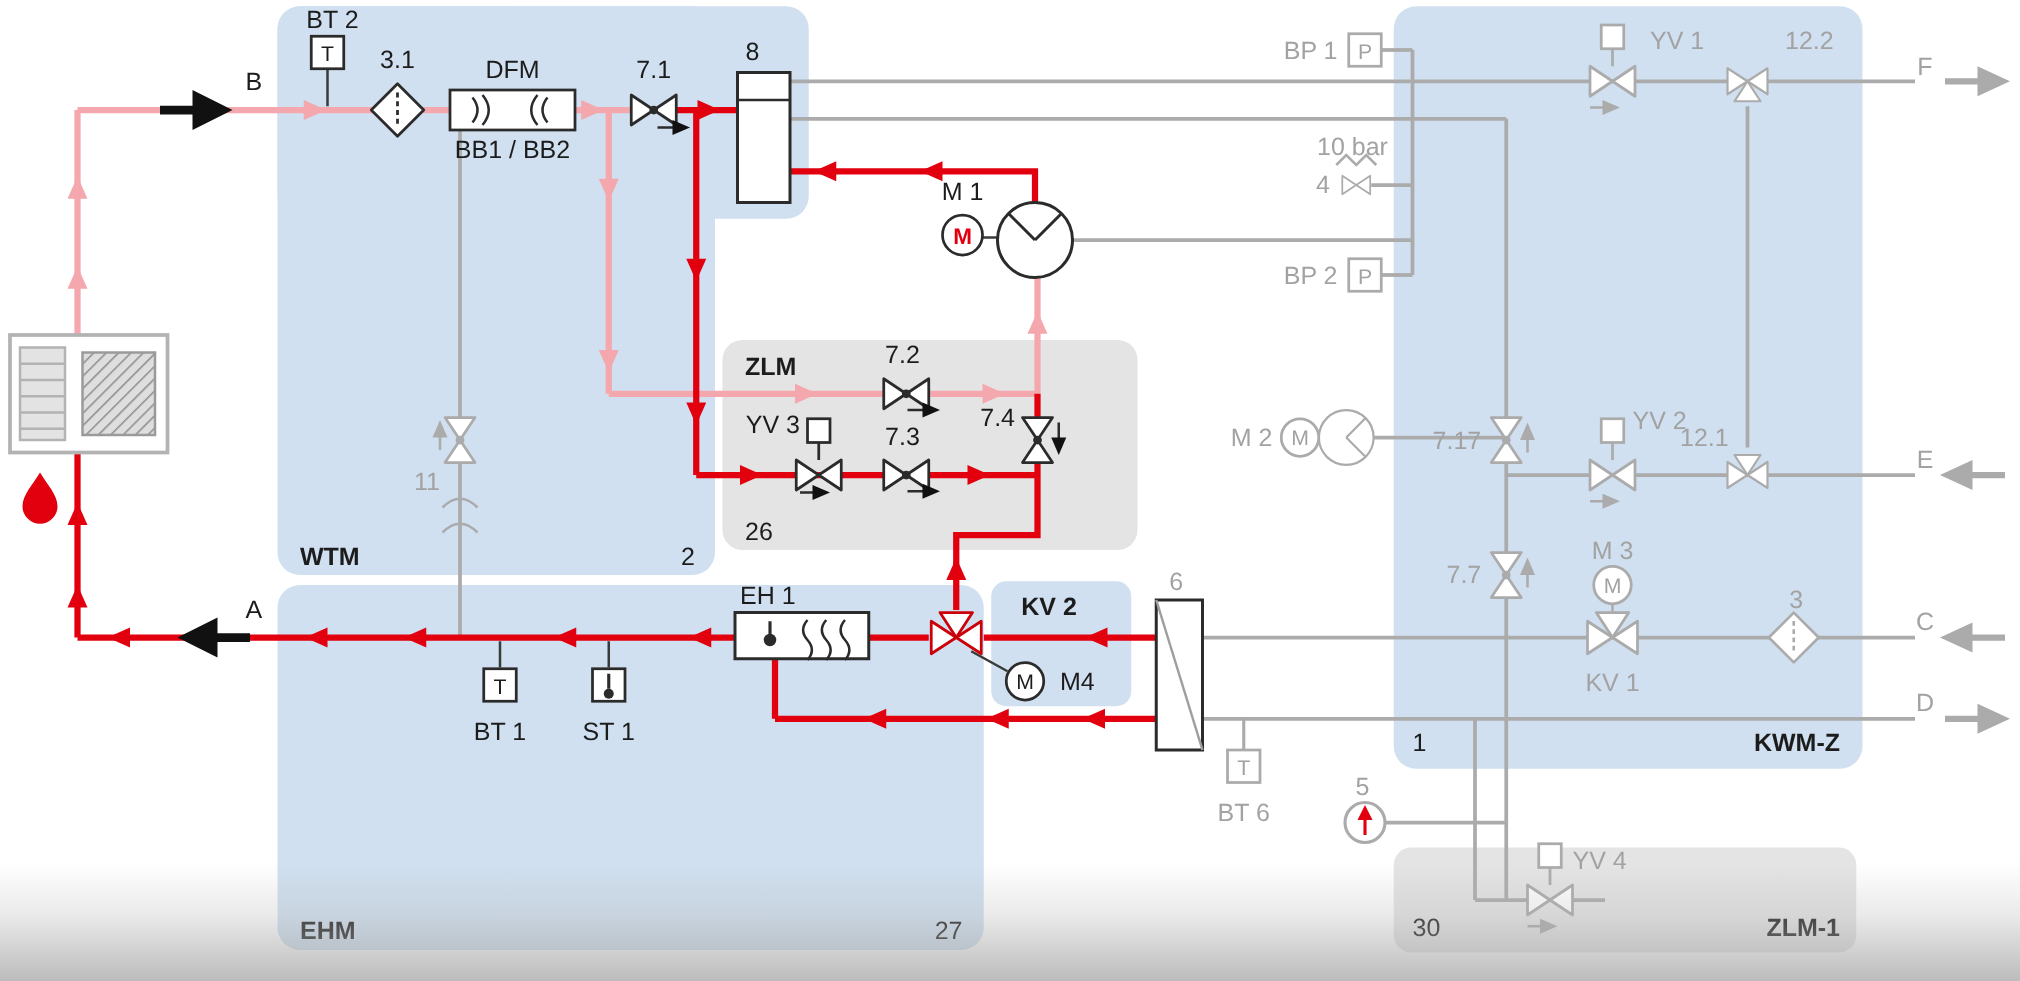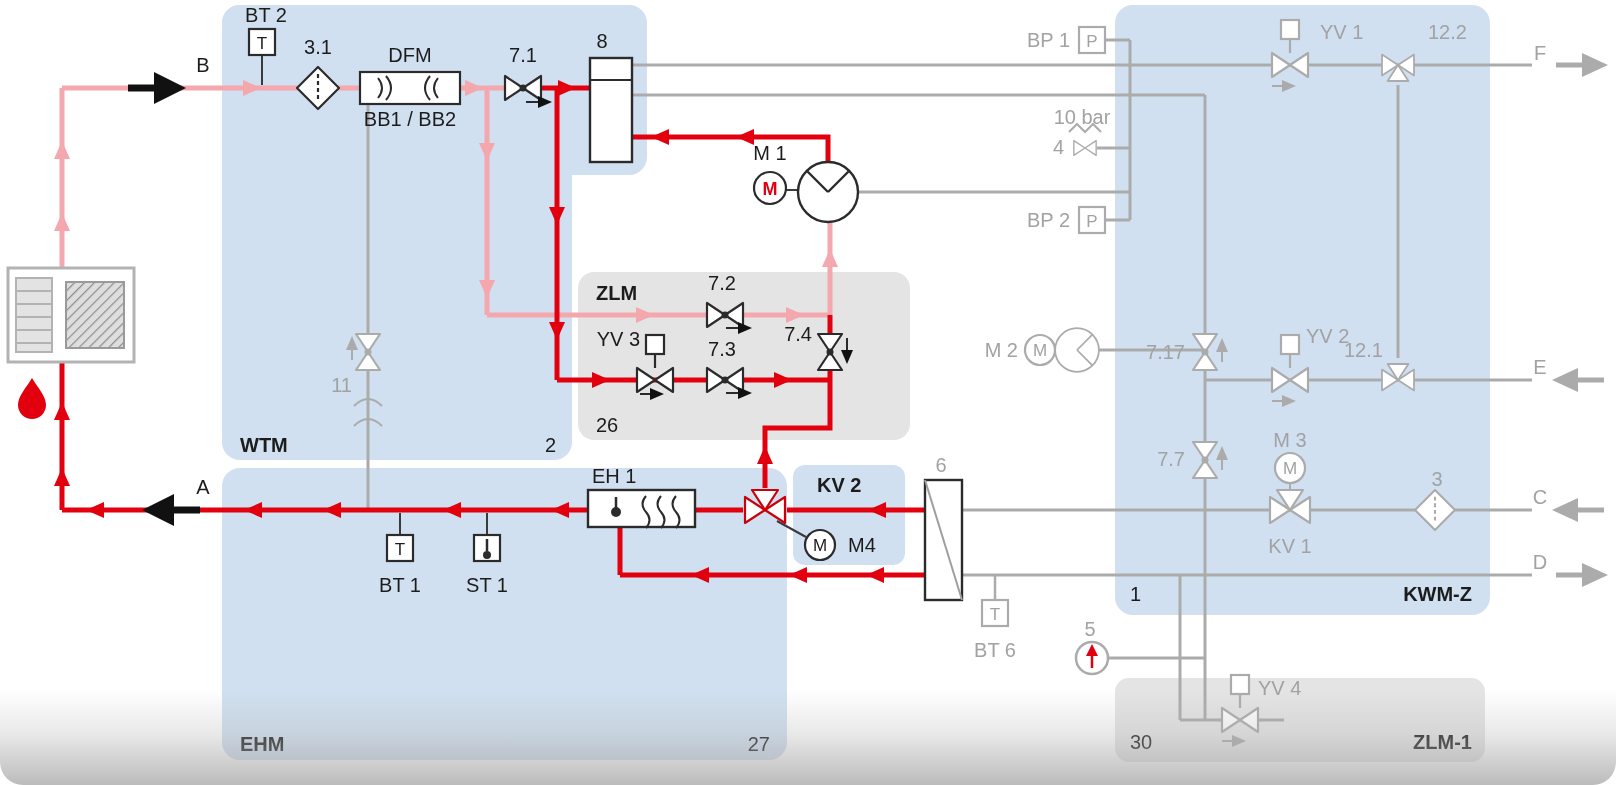--- a/index.html
+++ b/index.html
@@ -1,17 +1,17 @@
 <!DOCTYPE html>
 <html><head>
 <meta charset="utf-8">
 <style>
   html,body{margin:0;padding:0;background:#ffffff;}
   .stage{position:relative;width:1616px;height:785px;background:#ffffff;overflow:hidden;
-         font-family:"Liberation Sans",sans-serif;border-radius:23px;}
+         font-family:"Liberation Sans",sans-serif;}
   .stage svg{position:absolute;left:0;top:0;}
   .fade{position:absolute;left:0;bottom:0;width:100%;height:95px;pointer-events:none;
         background:linear-gradient(to bottom, rgba(190,190,190,0) 0%, rgba(178,178,178,0.28) 45%, rgba(165,165,165,0.75) 100%);}
   
   text{font-family:"Liberation Sans",sans-serif;}
   .t20{font-size:20px;fill:#1c1c1c;}
   .t20g{font-size:20px;fill:#a2a2a2;}
   .bold{font-weight:bold;}
   .gl{font-size:17px;fill:#1c1c1c;}
   .glg{font-size:17px;fill:#a2a2a2;}

